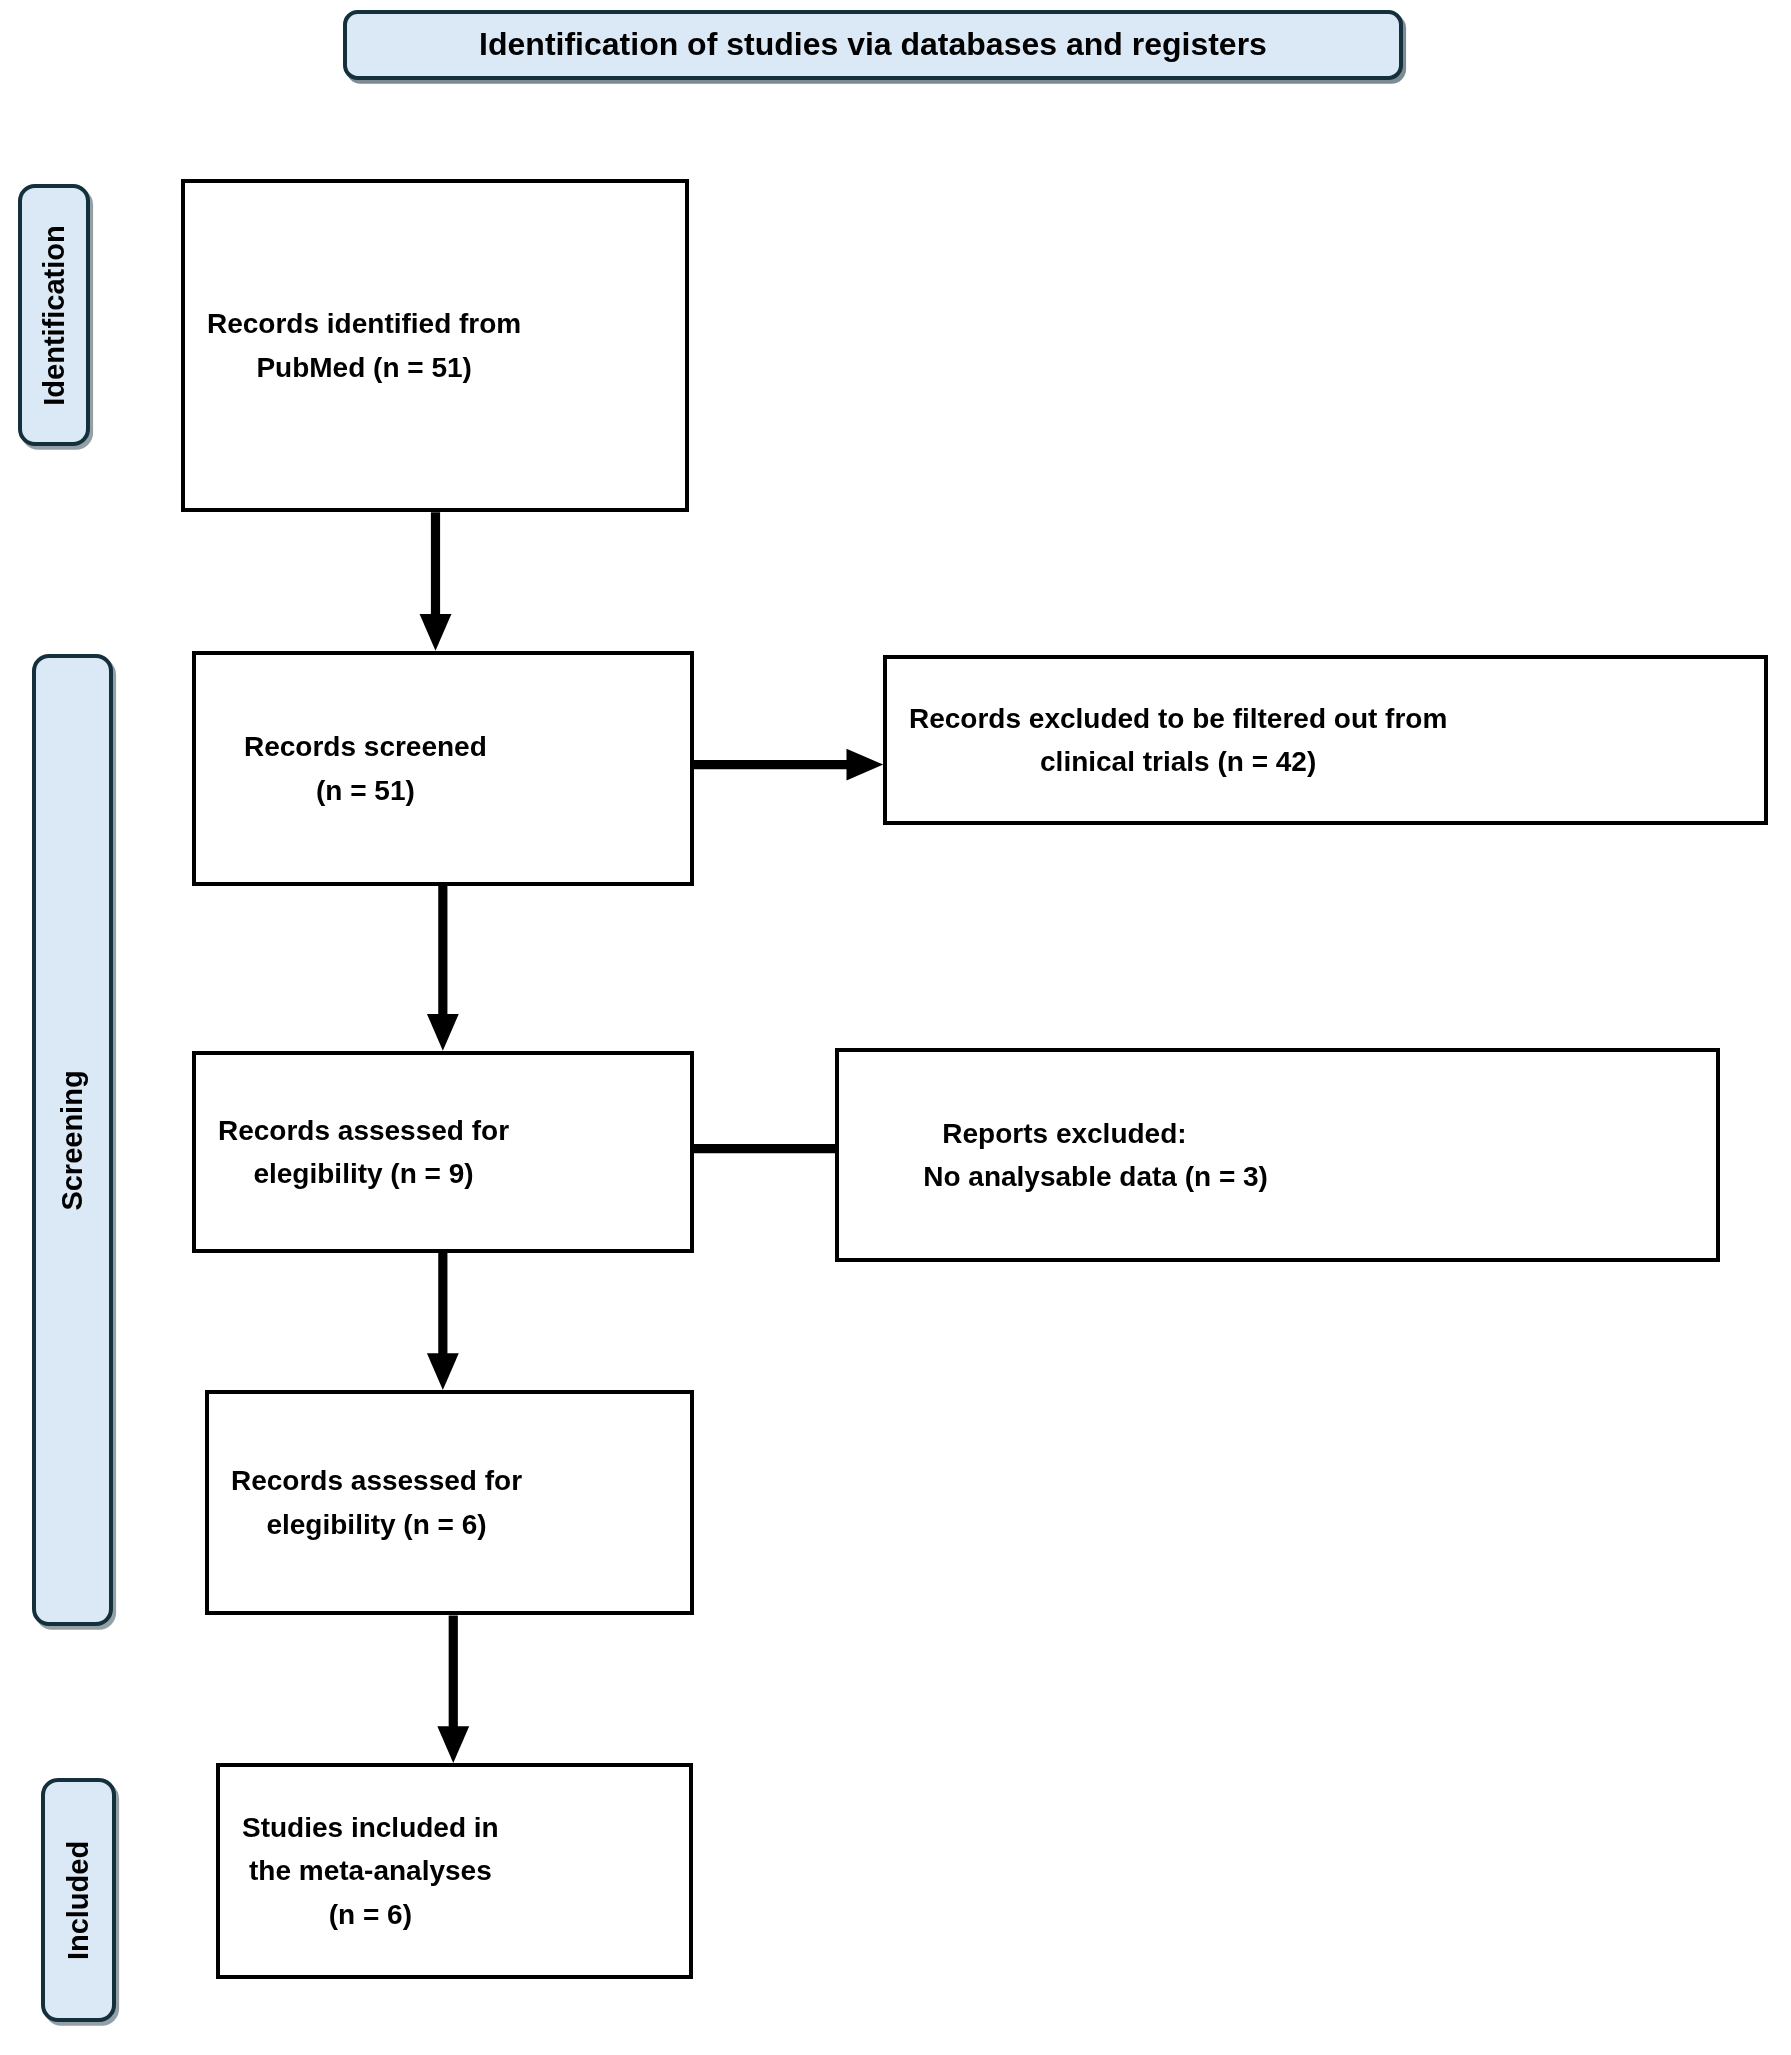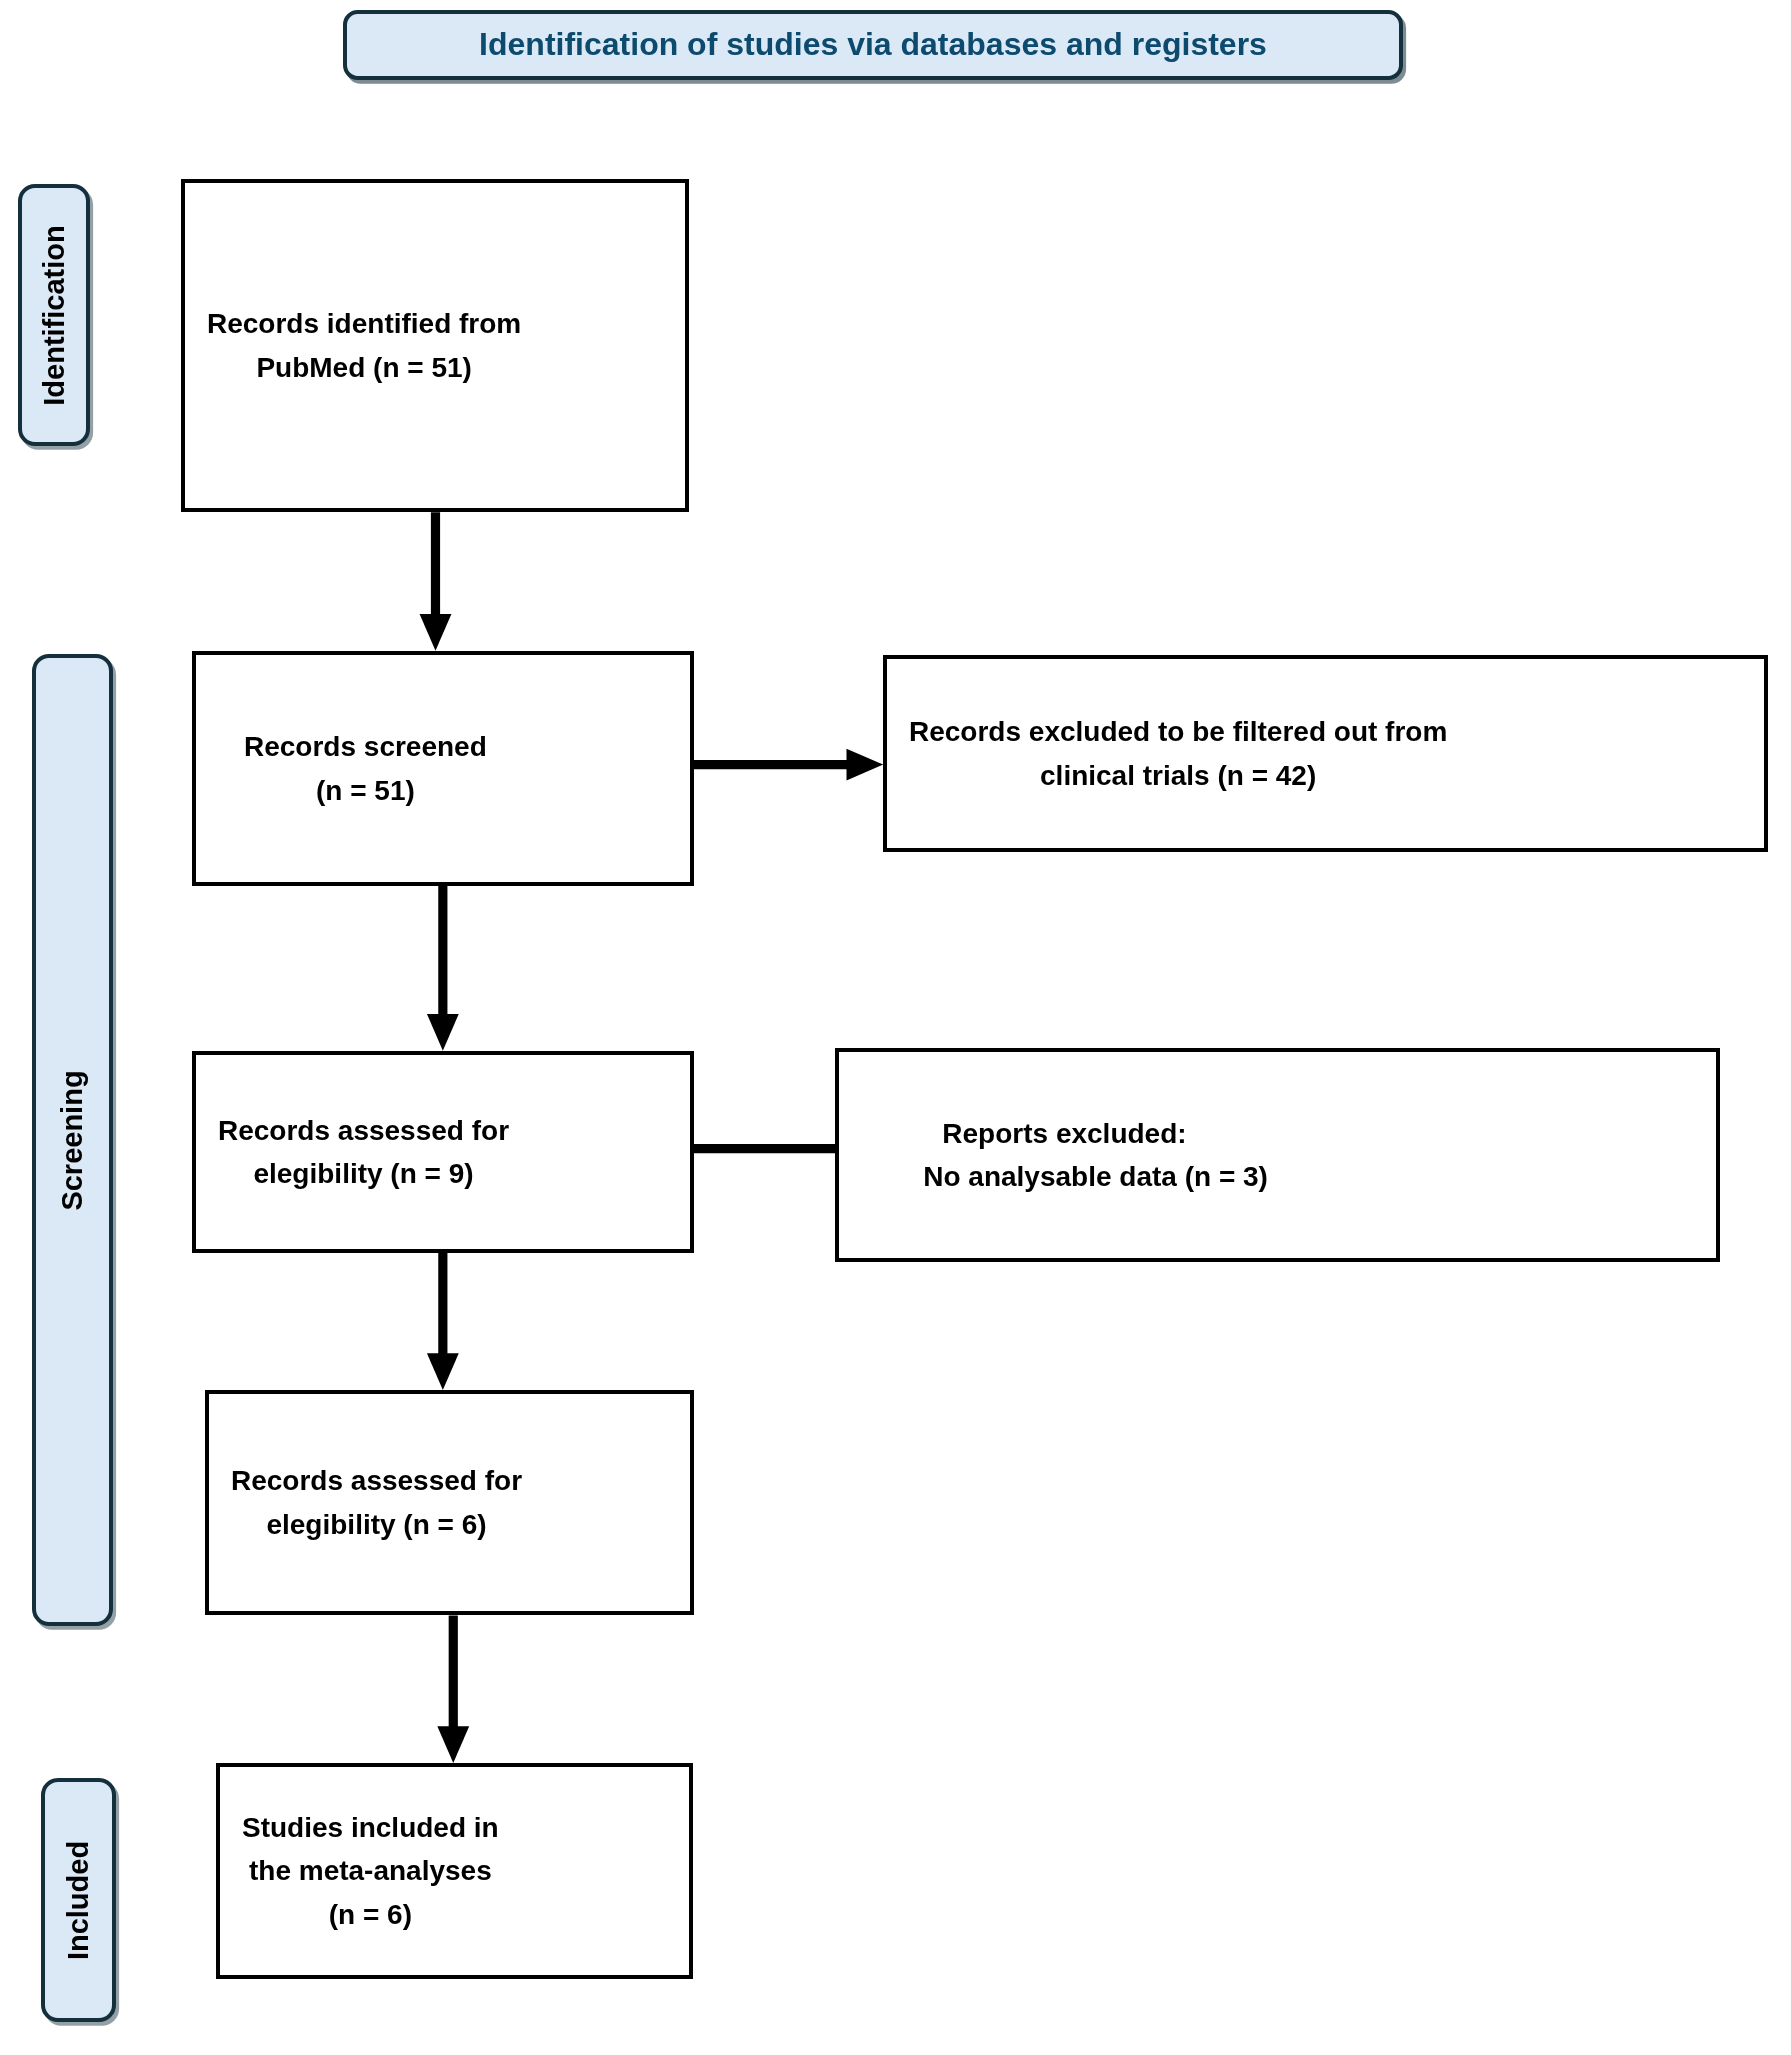--- a/index.html
+++ b/index.html
@@ -30,21 +30,21 @@
     border-radius: 14.7px;
     box-shadow: 3.1px 3.7px 0 rgba(19, 44, 58, 0.55);
     display: flex;
     align-items: center;
     justify-content: center;
     box-sizing: border-box;
   }
   .banner .banner-text {
     font-size: 32px;
     font-weight: bold;
-    color: #0c4a6e;
+    color: #000000;
     white-space: nowrap;
   }
   .stage {
     position: absolute;
     background: #dbe8f6;
     border: 4.9px solid #14303d;
     border-radius: 17px;
     box-shadow: 3.1px 3.7px 0 rgba(19, 44, 58, 0.45);
     display: flex;
     align-items: center;
@@ -79,21 +79,21 @@
     font-weight: bold;
     line-height: 1.55;
     color: #000000;
     white-space: pre-wrap;
   }
   .box.b1 { left: 181px;  top: 179px;  width: 508px;  height: 333px; }
   .box.b2 { left: 192px;  top: 651px; width: 502px;  height: 235px; padding-left: 26px; }
   .box.b3 { left: 192px;  top: 1051px; width: 502px;  height: 202px; }
   .box.b4 { left: 205px;  top: 1390px; width: 489px;  height: 225px; }
   .box.b5 { left: 216px;  top: 1763px; width: 477px;  height: 216px; }
-  .box.r1 { left: 883px; top: 655px; width: 885px; height: 197px; }
+  .box.r1 { left: 883px; top: 655px; width: 885px; height: 170px; }
   .box.r2 { left: 835px; top: 1048px; width: 885px; height: 214px; }
 </style>
 </head>
 <body>
 
 <div class="canvas">
 
   <svg class="arrow-layer" width="1791" height="2056" viewBox="0 0 2924 3356" xmlns="http://www.w3.org/2000/svg">
 
     <g>

